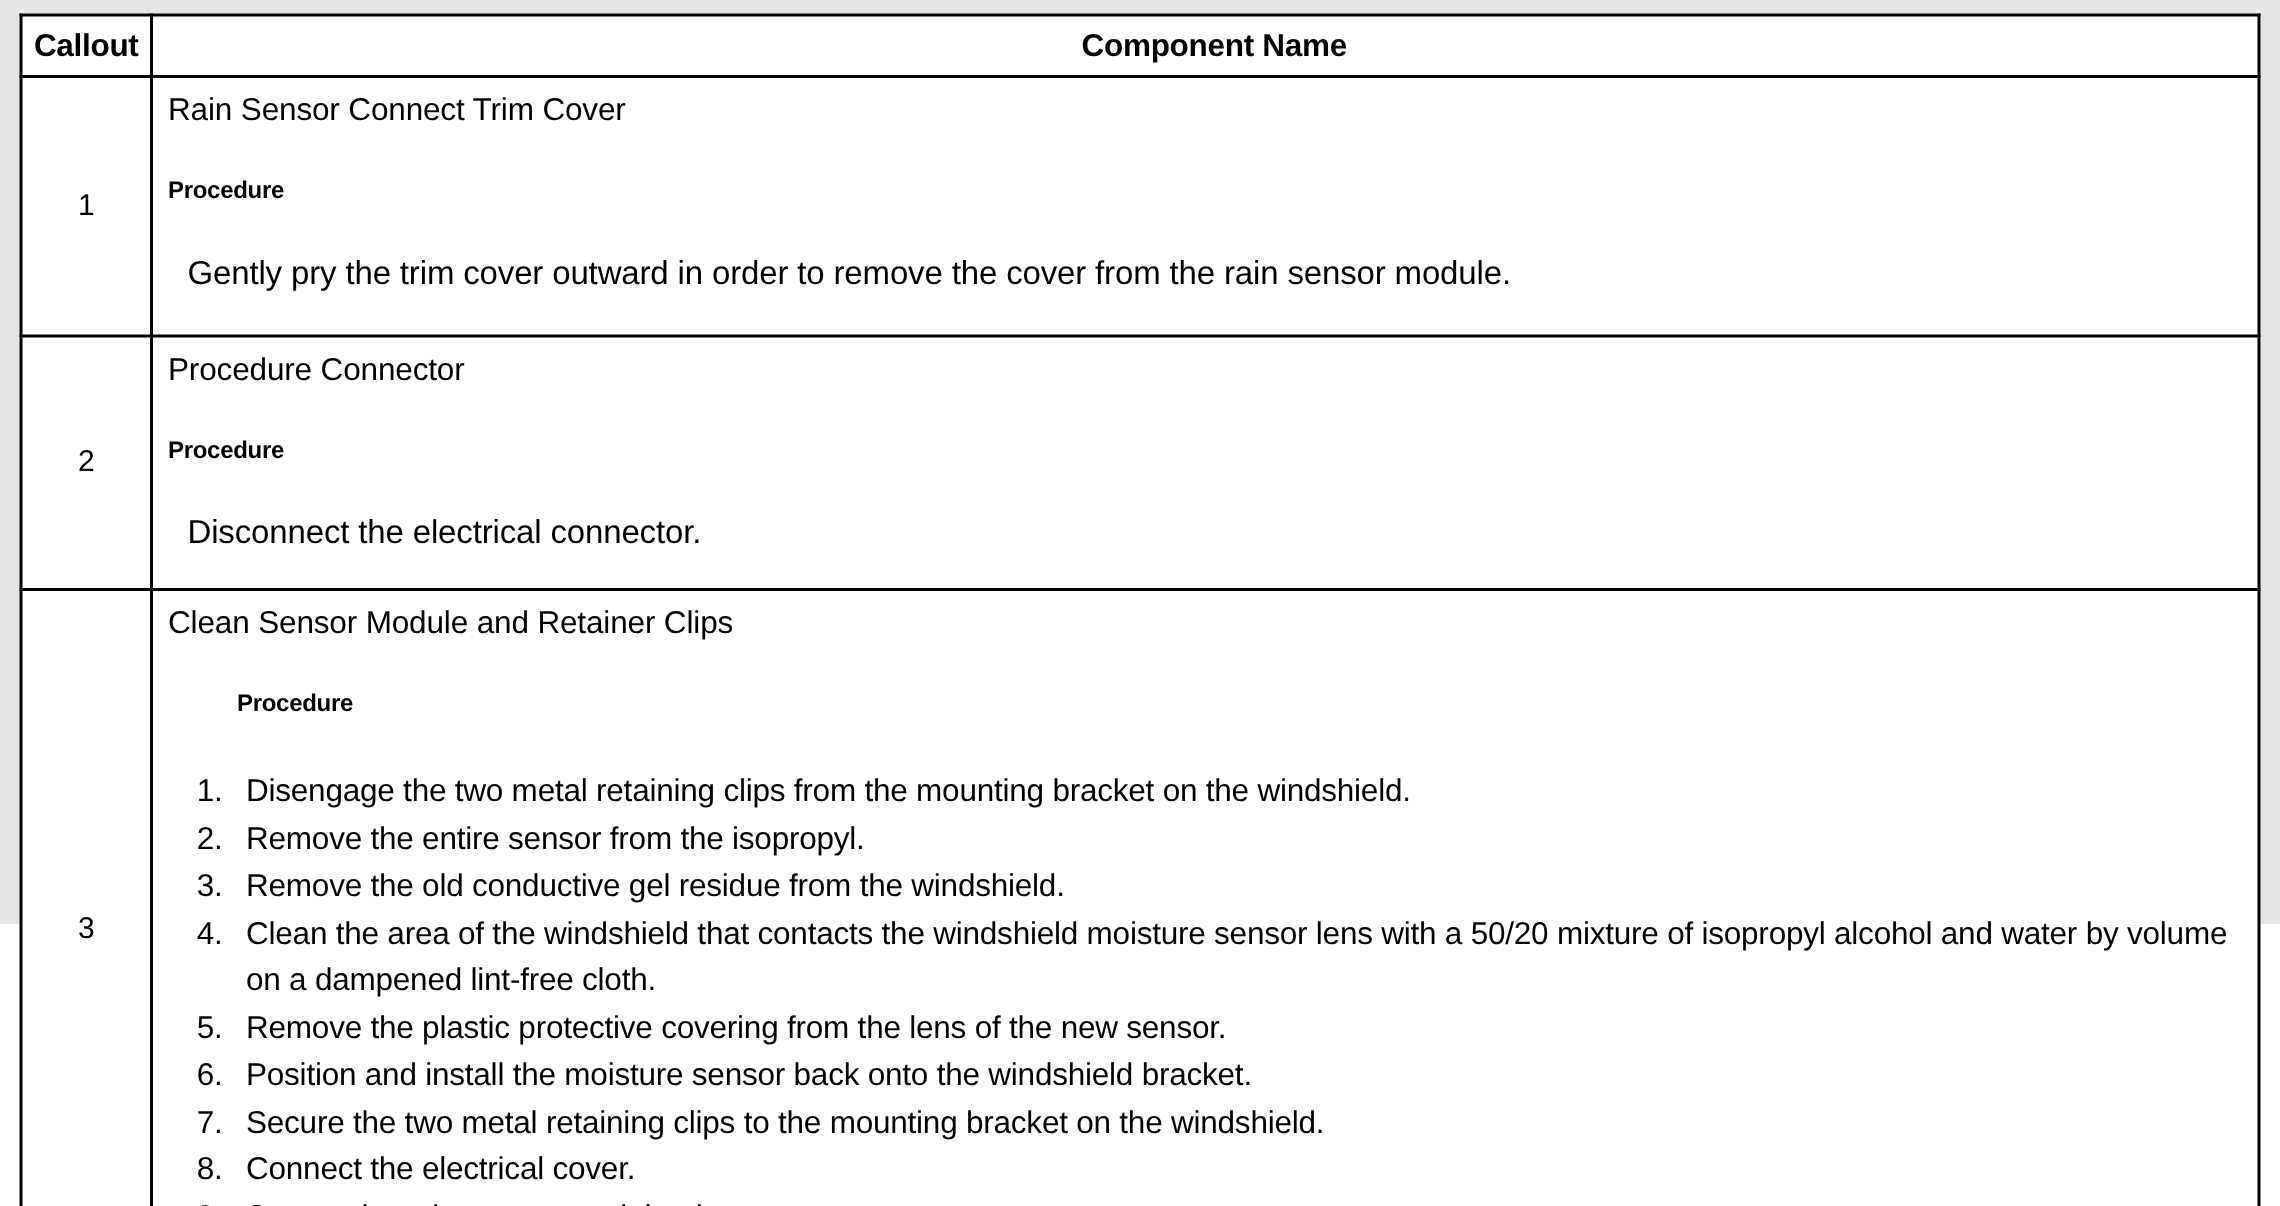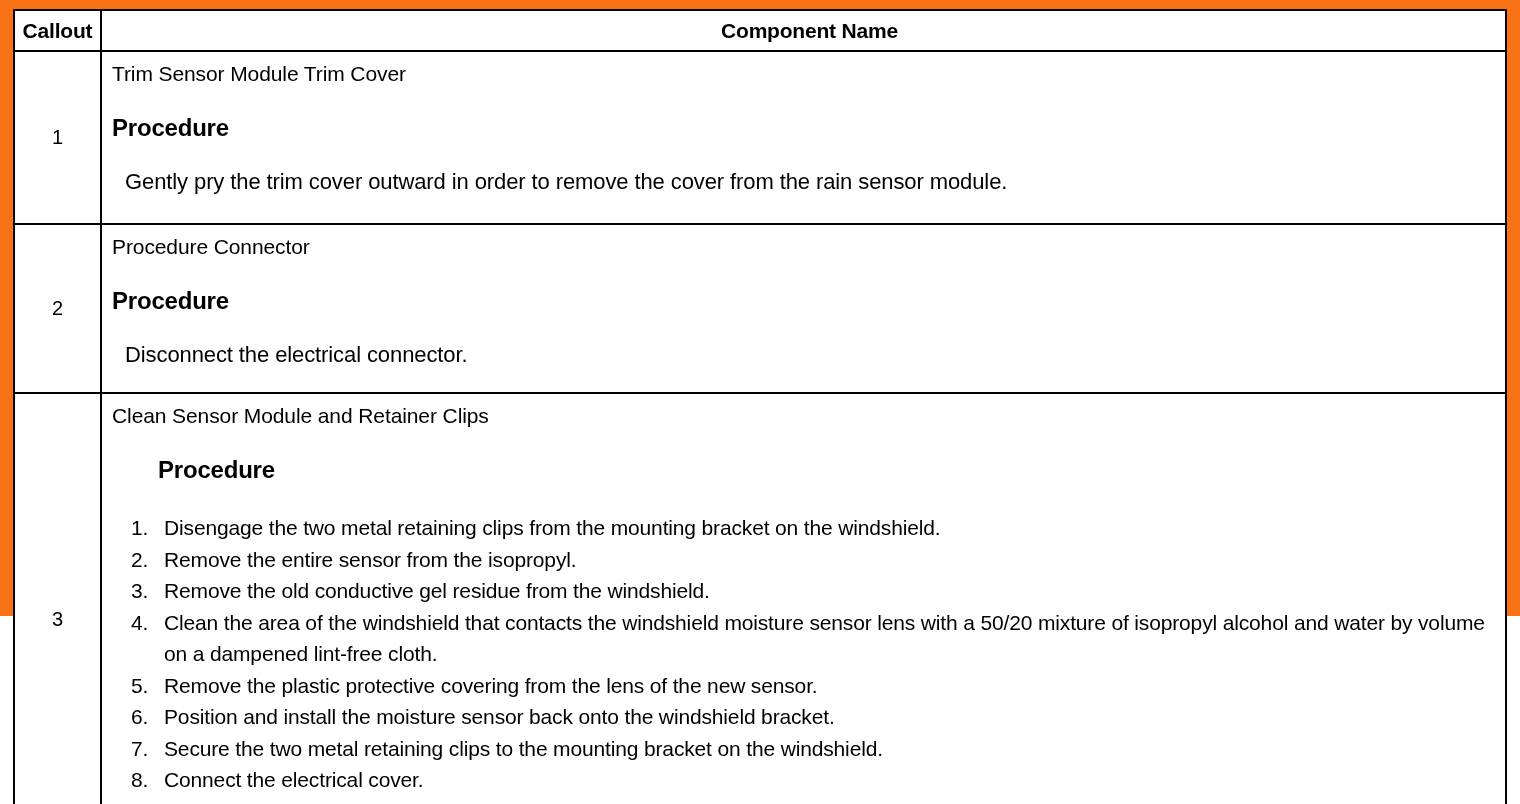--- a/index.html
+++ b/index.html
@@ -13,21 +13,21 @@
     height: 804px;
     font-family: "Liberation Sans", sans-serif;
     color: #000000;
     overflow: hidden;
   }
 
   .page {
     position: relative;
     width: 1520px;
     height: 616px;
-    background: #f97316;
+    background: #e5e5e5;
   }
 
   table.callout-table {
     position: absolute;
     left: 13px;
     top: 9px;
     width: 1492px;
     border-collapse: collapse;
     table-layout: fixed;
     background: #ffffff;
@@ -86,21 +86,21 @@
 
   .comp-title {
     font-size: 21px;
     font-weight: normal;
     line-height: 26px;
     margin: 0 0 28px 0;
     letter-spacing: -0.1px;
   }
 
   .proc-label {
-    font-size: 24px;
+    font-size: 16px;
     font-weight: bold;
     line-height: 26px;
     margin: 0 0 28px 0;
     letter-spacing: -0.2px;
   }
   .proc-label.indented {
     margin-left: 46px;
     margin-bottom: 29px;
   }
 
@@ -147,21 +147,21 @@
         <th class="head-callout">Callout</th>
         <th class="head-name">Component Name</th>
       </tr>
     </thead>
 
     <tbody>
 
       <tr class="row-1">
         <td class="callout-num">1</td>
         <td class="content">
-          <p class="comp-title">Trim Sensor Module Trim Cover</p>
+          <p class="comp-title">Rain Sensor Connect Trim Cover</p>
           <p class="proc-label">Procedure</p>
           <p class="proc-text">Gently pry the trim cover outward in order to remove the cover from the rain sensor module.</p>
         </td>
       </tr>
 
       <tr class="row-2">
         <td class="callout-num">2</td>
         <td class="content">
           <p class="comp-title">Procedure Connector</p>
           <p class="proc-label">Procedure</p>

